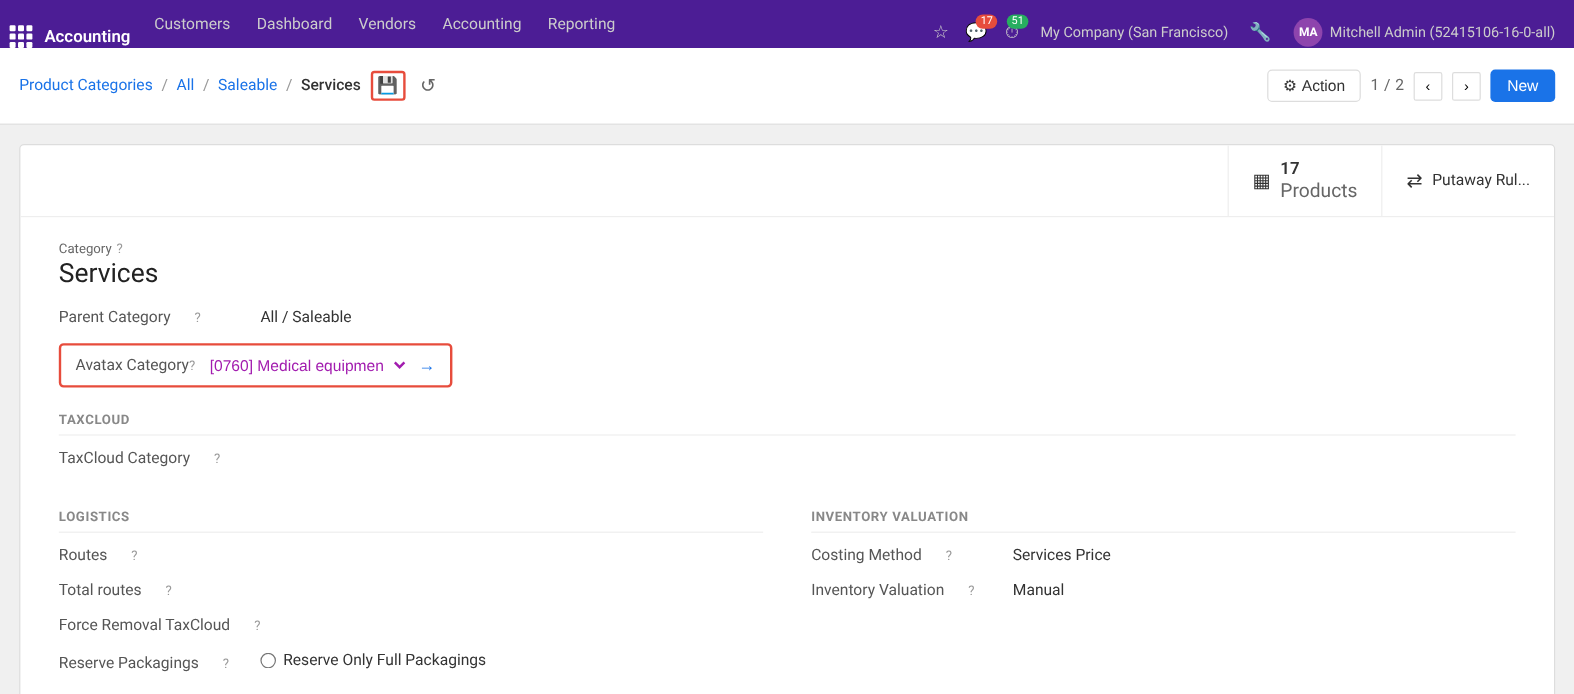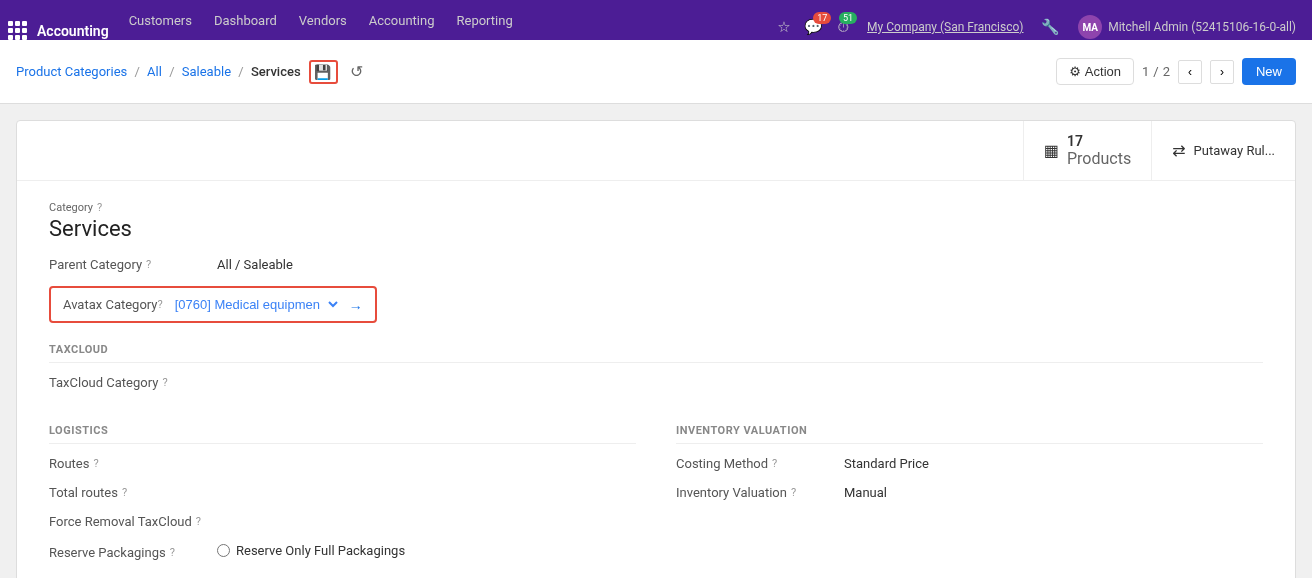--- a/index.html
+++ b/index.html
@@ -20,21 +20,21 @@
       margin-right: 8px; color: #fff; font-weight: 600; font-size: 14px;
     }
     .grid-icon { display: grid; grid-template-columns: repeat(3,5px); gap: 2px; margin-right: 4px; }
     .grid-icon span { width: 5px; height: 5px; background: #fff; border-radius: 1px; }
     .nav-item { color: #ccc; padding: 0 10px; height: 40px; display: flex; align-items: center; font-size: 13px; cursor: pointer; white-space: nowrap; }
     .nav-spacer { flex: 1; }
     .nav-icons { display: flex; align-items: center; gap: 6px; }
     .nav-icon-btn { color: #ccc; cursor: pointer; padding: 4px; font-size: 15px; position: relative; }
     .badge { position: absolute; top: -2px; right: -4px; background: #e74c3c; color: #fff; border-radius: 10px; font-size: 9px; padding: 1px 4px; min-width: 16px; text-align: center; }
     .badge-green { background: #27ae60; }
-    .nav-company { color: #ccc; font-size: 12px; padding: 0 8px; text-decoration: underline; }
+    .nav-company { color: #ccc; font-size: 12px; padding: 0 8px; }
     .nav-user { color: #ccc; font-size: 12px; padding: 0 8px; display: flex; align-items: center; gap: 6px; }
     .avatar { width: 24px; height: 24px; border-radius: 50%; background: #8e44ad; display: flex; align-items: center; justify-content: center; color: #fff; font-size: 10px; font-weight: bold; }
 
     
     .breadcrumb-bar {
       background: #fff;
       border-bottom: 1px solid #ddd;
       padding: 0 16px;
       height: 64px;
       display: flex;
@@ -86,39 +86,39 @@
       padding: 12px 20px;
       display: flex; align-items: center; gap: 8px;
       cursor: pointer; color: #333; font-size: 13px;
     }
     .card-body { padding: 20px 32px; }
 
     
     .field-label-small { font-size: 11px; color: #666; margin-bottom: 2px; display: flex; align-items: center; gap: 4px; }
     .field-value-large { font-size: 22px; font-weight: 400; color: #222; margin-bottom: 16px; }
     .form-row { display: flex; align-items: baseline; margin-bottom: 14px; gap: 8px; }
-    .form-label { min-width: 160px; color: #555; font-size: 13px; display: flex; align-items: center; gap: 4px; }
+    .form-label { min-width: 160px; color: #555; font-size: 13px; display: flex; align-items: center; gap: 20px; }
     .form-value { color: #333; font-size: 13px; }
     .help-icon { color: #999; font-size: 11px; cursor: help; }
 
     
     .avatax-row {
       border: 2px solid #e74c3c;
       border-radius: 4px;
       padding: 8px 12px;
       display: flex;
       align-items: center;
       gap: 8px;
       margin-bottom: 16px;
       width: fit-content;
     }
     .avatax-label { color: #555; font-size: 13px; display: flex; align-items: center; gap: 0; }
     .avatax-select {
       border: none; outline: none; background: transparent;
-      font-size: 13px; color: #3b82f6; cursor: pointer;
+      font-size: 13px; color: #a21caf; cursor: pointer;
       padding-right: 4px;
     }
     .arrow-btn { color: #1a73e8; cursor: pointer; font-size: 14px; }
 
     
     .section-header {
       font-size: 11px; font-weight: 700; color: #888; letter-spacing: 0.5px;
       text-transform: uppercase; margin-top: 20px; margin-bottom: 12px;
       padding-bottom: 6px; border-bottom: 1px solid #eee;
     }
@@ -303,21 +303,21 @@
         </div>
 
         <div class="col">
           <div class="section-header">INVENTORY VALUATION</div>
 
           <div class="form-row">
             <div class="form-label">
               <span>Costing Method</span>
               <span class="help-icon">?</span>
             </div>
-            <div class="form-value">Standard Price</div>
+            <div class="form-value">Services Price</div>
           </div>
 
           <div class="form-row">
             <div class="form-label">
               <span>Inventory Valuation</span>
               <span class="help-icon">?</span>
             </div>
             <div class="form-value">Manual</div>
           </div>
         </div>

